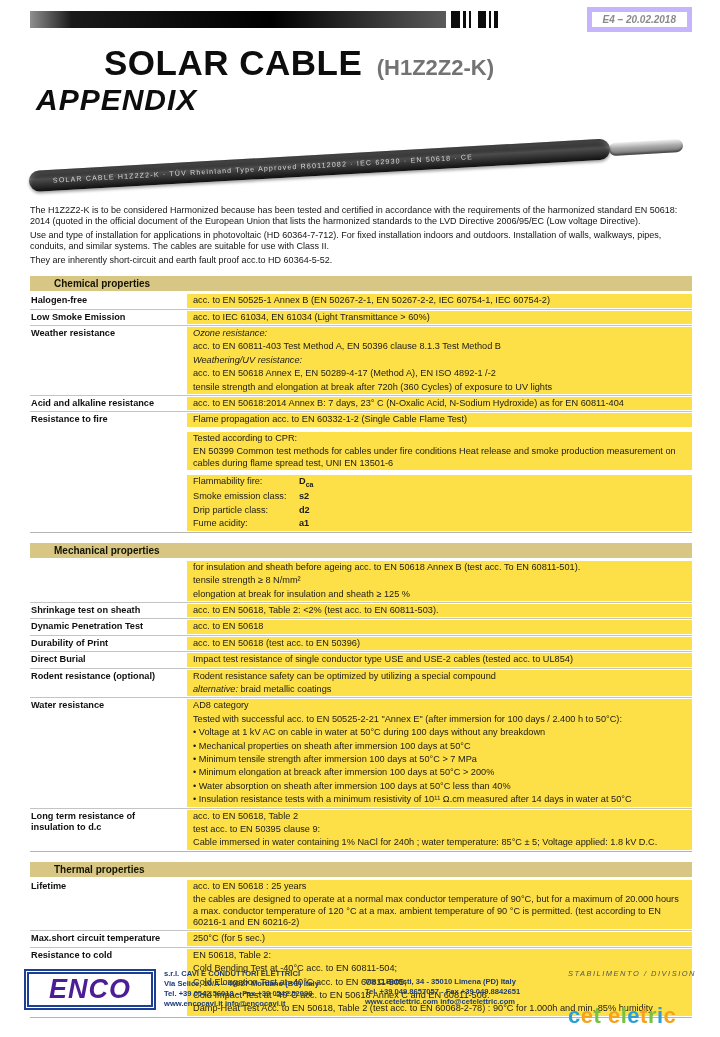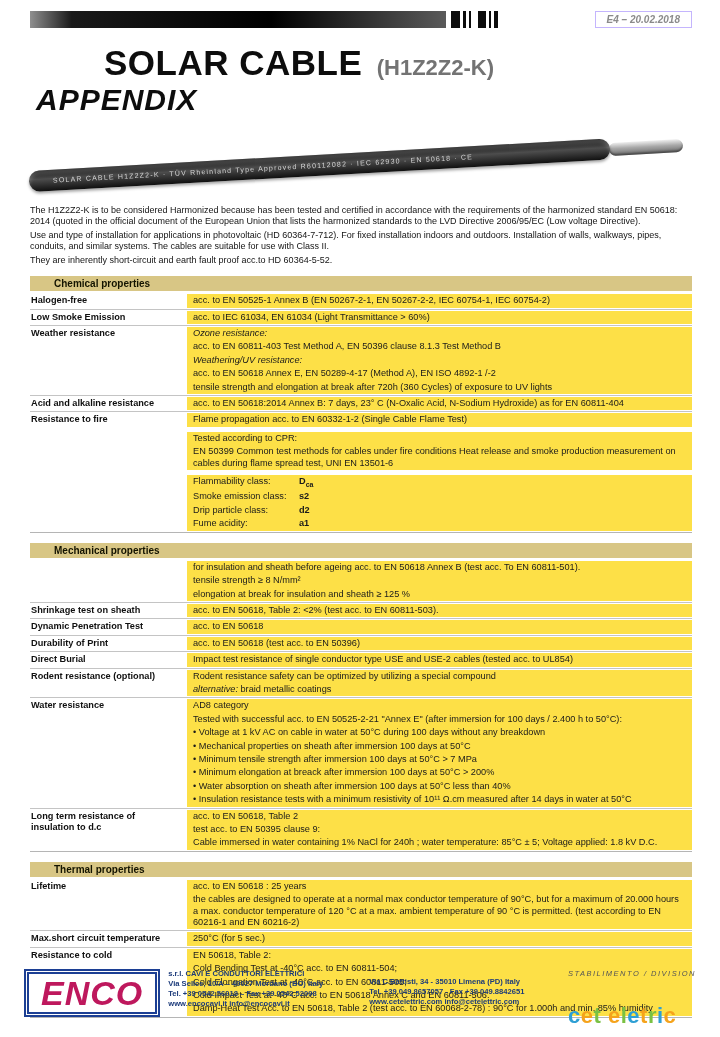--- a/index.html
+++ b/index.html
@@ -7,21 +7,21 @@
     position:relative;width:720px;height:1037px;margin:0 auto;
     background:#ffffff;overflow:hidden;
     font-family:"Liberation Sans",sans-serif;color:#1a1a1a;
   }
   
   .topbar{display:flex;align-items:center;margin:9px 28px 0 30px;height:20px;}
   .bar-main{height:17px;width:416px;background:linear-gradient(90deg,#8f8f8f 0%,#1a1a1a 10%,#000 58%,#5a5a5a 100%);}
   .bar-stripes{display:flex;height:17px;margin-left:5px;}
   .stripe{background:#0c0c0c;height:100%;margin-right:3px;}
   .doc-ref{
-    margin-left:auto;border:1px solid #c4b5fd;padding:2px 11px;
+    margin-left:auto;border:5px solid #c4b5fd;padding:2px 11px;
     font-size:10px;font-weight:bold;font-style:italic;color:#8a8a8a;white-space:nowrap;
   }
   
   .title-row{margin:14px 30px 0 104px;white-space:nowrap;}
   .main-title{font-size:35px;font-weight:bold;letter-spacing:.5px;color:#0d0d0d;}
   .sub-title{font-size:22px;font-weight:bold;margin-left:10px;color:#737373;}
   .appendix{margin:0 30px 0 36px;font-size:30px;font-weight:bold;font-style:italic;letter-spacing:1px;color:#0d0d0d;}
   
   .cable-figure{position:relative;height:80px;margin:4px 25px 0 25px;}
   .cable{
@@ -50,22 +50,22 @@
   .plabel{flex:0 0 148px;font-weight:bold;padding:2px 8px 2px 1px;line-height:1.22;color:#101010;}
   .pvalue{flex:1;padding:1px 0;}
   .vline{background:#fde047;padding:1px 6px;line-height:1.24;min-height:11px;}
   .vline.blank{background:transparent;min-height:5px;padding:0;}
   .vline em{font-style:italic;}
   .vline .tab{display:inline-block;min-width:106px;}
   .vline b sub{font-size:7px;}
   
   .footer{position:absolute;left:24px;right:24px;bottom:10px;display:flex;align-items:flex-start;}
   .enco-logo{
-    border:5px double #1c3f94;padding:2px 12px;line-height:1;
-    font-size:34px;font-weight:bold;font-style:italic;letter-spacing:1px;color:#be185d;
+    border:5px double #1c3f94;padding:2px 20px;line-height:1;
+    font-size:27px;font-weight:bold;font-style:italic;letter-spacing:1px;color:#4c1d95;
   }
   .f-col{font-size:7.6px;line-height:1.32;}
   .f-left{margin-left:8px;color:#1b3a7a;font-weight:bold;}
   .f-left .legal{}
   .f-mid{margin-left:46px;margin-top:8px;color:#1b3a7a;font-weight:bold;}
   .f-right{margin-left:auto;text-align:left;}
   .division-label{font-size:7.5px;font-style:italic;letter-spacing:1.5px;color:#555;margin-bottom:1px;}
   .cet-logo{font-size:22px;font-weight:bold;letter-spacing:.5px;line-height:1;margin-top:26px;}
 </style>
 </head>
@@ -137,21 +137,21 @@
           </div>
         </div>
         <div class="prow">
           <div class="plabel">Resistance to fire</div>
           <div class="pvalue">
             <div class="vline"><span>Flame propagation acc. to EN 60332-1-2 (Single Cable Flame Test)</span></div>
             <div class="vline blank"></div>
             <div class="vline"><span>Tested according to CPR:</span></div>
             <div class="vline"><span>EN 50399 Common test methods for cables under fire conditions Heat release and smoke production measurement on cables during flame spread test, UNI EN 13501-6</span></div>
             <div class="vline blank"></div>
-            <div class="vline"><span class="tab">Flammability class:</span><b>D<sub>ca</sub></b></div>
+            <div class="vline"><span class="tab">Flammability fire:</span><b>D<sub>ca</sub></b></div>
             <div class="vline"><span class="tab">Smoke emission class:</span><b>s2</b></div>
             <div class="vline"><span class="tab">Drip particle class:</span><b>d2</b></div>
             <div class="vline"><span class="tab">Fume acidity:</span><b>a1</b></div>
           </div>
         </div>
       </div>
       <div class="sec-header">Mechanical properties</div>
       <div class="ptable">
         <div class="prow">
           <div class="plabel"></div>

